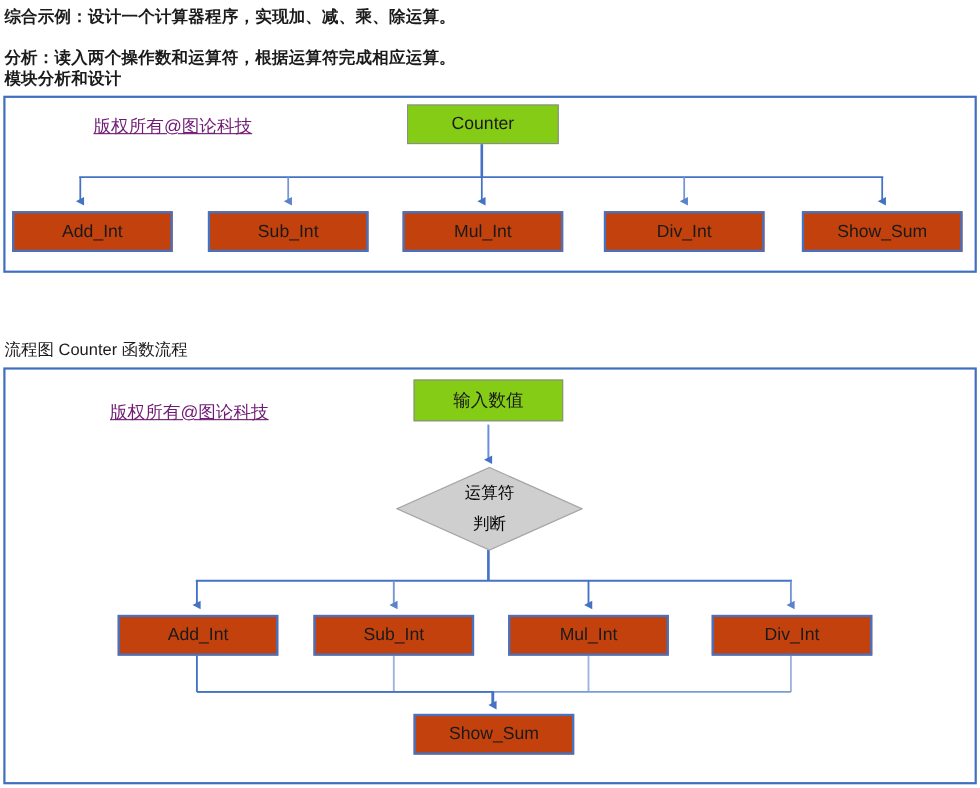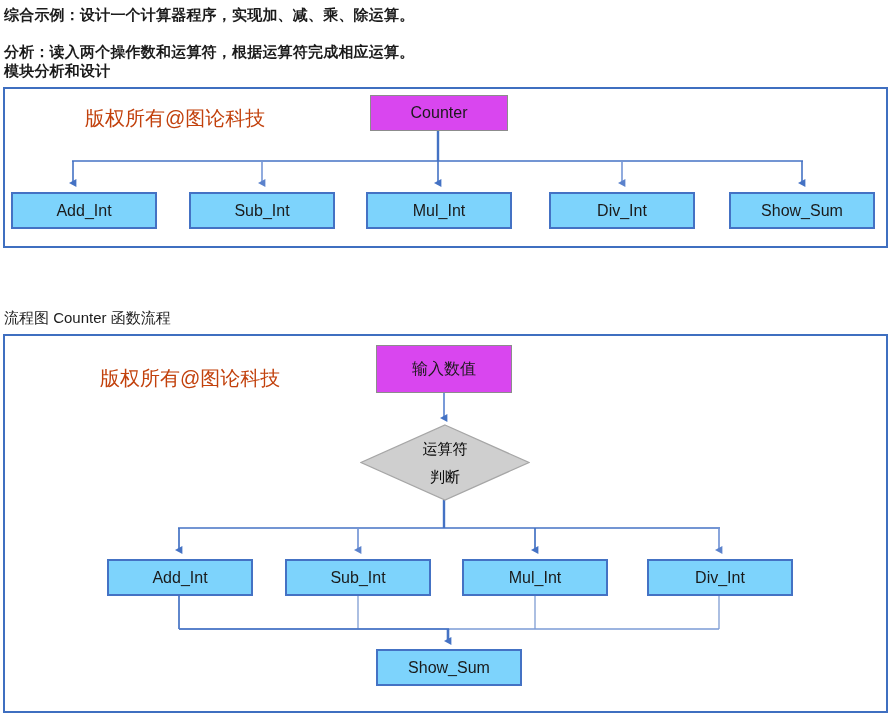--- a/index.html
+++ b/index.html
@@ -57,25 +57,25 @@
     box-sizing: border-box;
     display: flex;
     align-items: center;
     justify-content: center;
     font-size: 16px;
     color: #1a1a1a;
     white-space: nowrap;
   }
   .node-process {
     border: 2px solid #4472c4;
-    background: #7dd3fc;
+    background: #c2410c;
   }
   .node-terminal {
     border: 1px solid #8c8c8c;
-    background: #d946ef;
+    background: #84cc16;
   }
 
   
   .node-decision {
     position: absolute;
     display: flex;
     flex-direction: column;
     align-items: center;
     justify-content: center;
   }
@@ -90,24 +90,25 @@
     text-align: center;
     color: #000000;
     font-size: 15px;
     line-height: 28px;
     font-family: "Liberation Sans", "DejaVu Sans", sans-serif;
   }
 
   
   .watermark {
     position: absolute;
-    color: #c2410c;
-    font-size: 20px;
+    color: #701a75;
+    font-size: 16px;
     font-weight: normal;
     white-space: nowrap;
+    text-decoration: underline;
   }
   #watermark-module { left: 85px;  top: 105px; }
   #watermark-flow   { left: 100px; top: 365px; }
 
   
   .connector-layer {
     position: absolute;
     left: 0; top: 0;
     width: 891px;
     height: 716px;
@@ -193,21 +194,21 @@
   <line x1="358" y1="596" x2="358" y2="629" stroke="#9db4dd" stroke-width="1.7"></line>
   <line x1="535" y1="596" x2="535" y2="629" stroke="#9db4dd" stroke-width="1.7"></line>
   <line x1="719" y1="596" x2="719" y2="629" stroke="#9db4dd" stroke-width="1.7"></line>
 
   <line x1="179" y1="629" x2="719" y2="629" stroke="#7b9bd6" stroke-width="1.7"></line>
   <line x1="179" y1="629" x2="449" y2="629" stroke="#4472c4" stroke-width="1.7"></line>
 
   <line x1="448" y1="629" x2="448" y2="641" stroke="#4472c4" stroke-width="2.6" marker-end="url(#arrow-dark)"></line>
 </svg>
 
-<div class="node node-terminal" id="node-flow-input" style="left:376px; top:345px; width:136px; height:48px;">
+<div class="node node-terminal" id="node-flow-input" style="left:376px; top:345px; width:136px; height:38px;">
   <span>输入数值</span>
 </div>
 
 <div class="node-decision" id="node-flow-decision" style="left:360px; top:424px; width:170px; height:77px;">
   <svg class="diamond-shape" viewBox="0 0 170 77" preserveAspectRatio="none">
     <polygon points="85,1 169,38.5 85,76 1,38.5" fill="#cfcfcf" stroke="#a6a6a6" stroke-width="1.2"></polygon>
   </svg>
   <div class="decision-text">
     <div>运算符</div>
     <div>判断</div>

